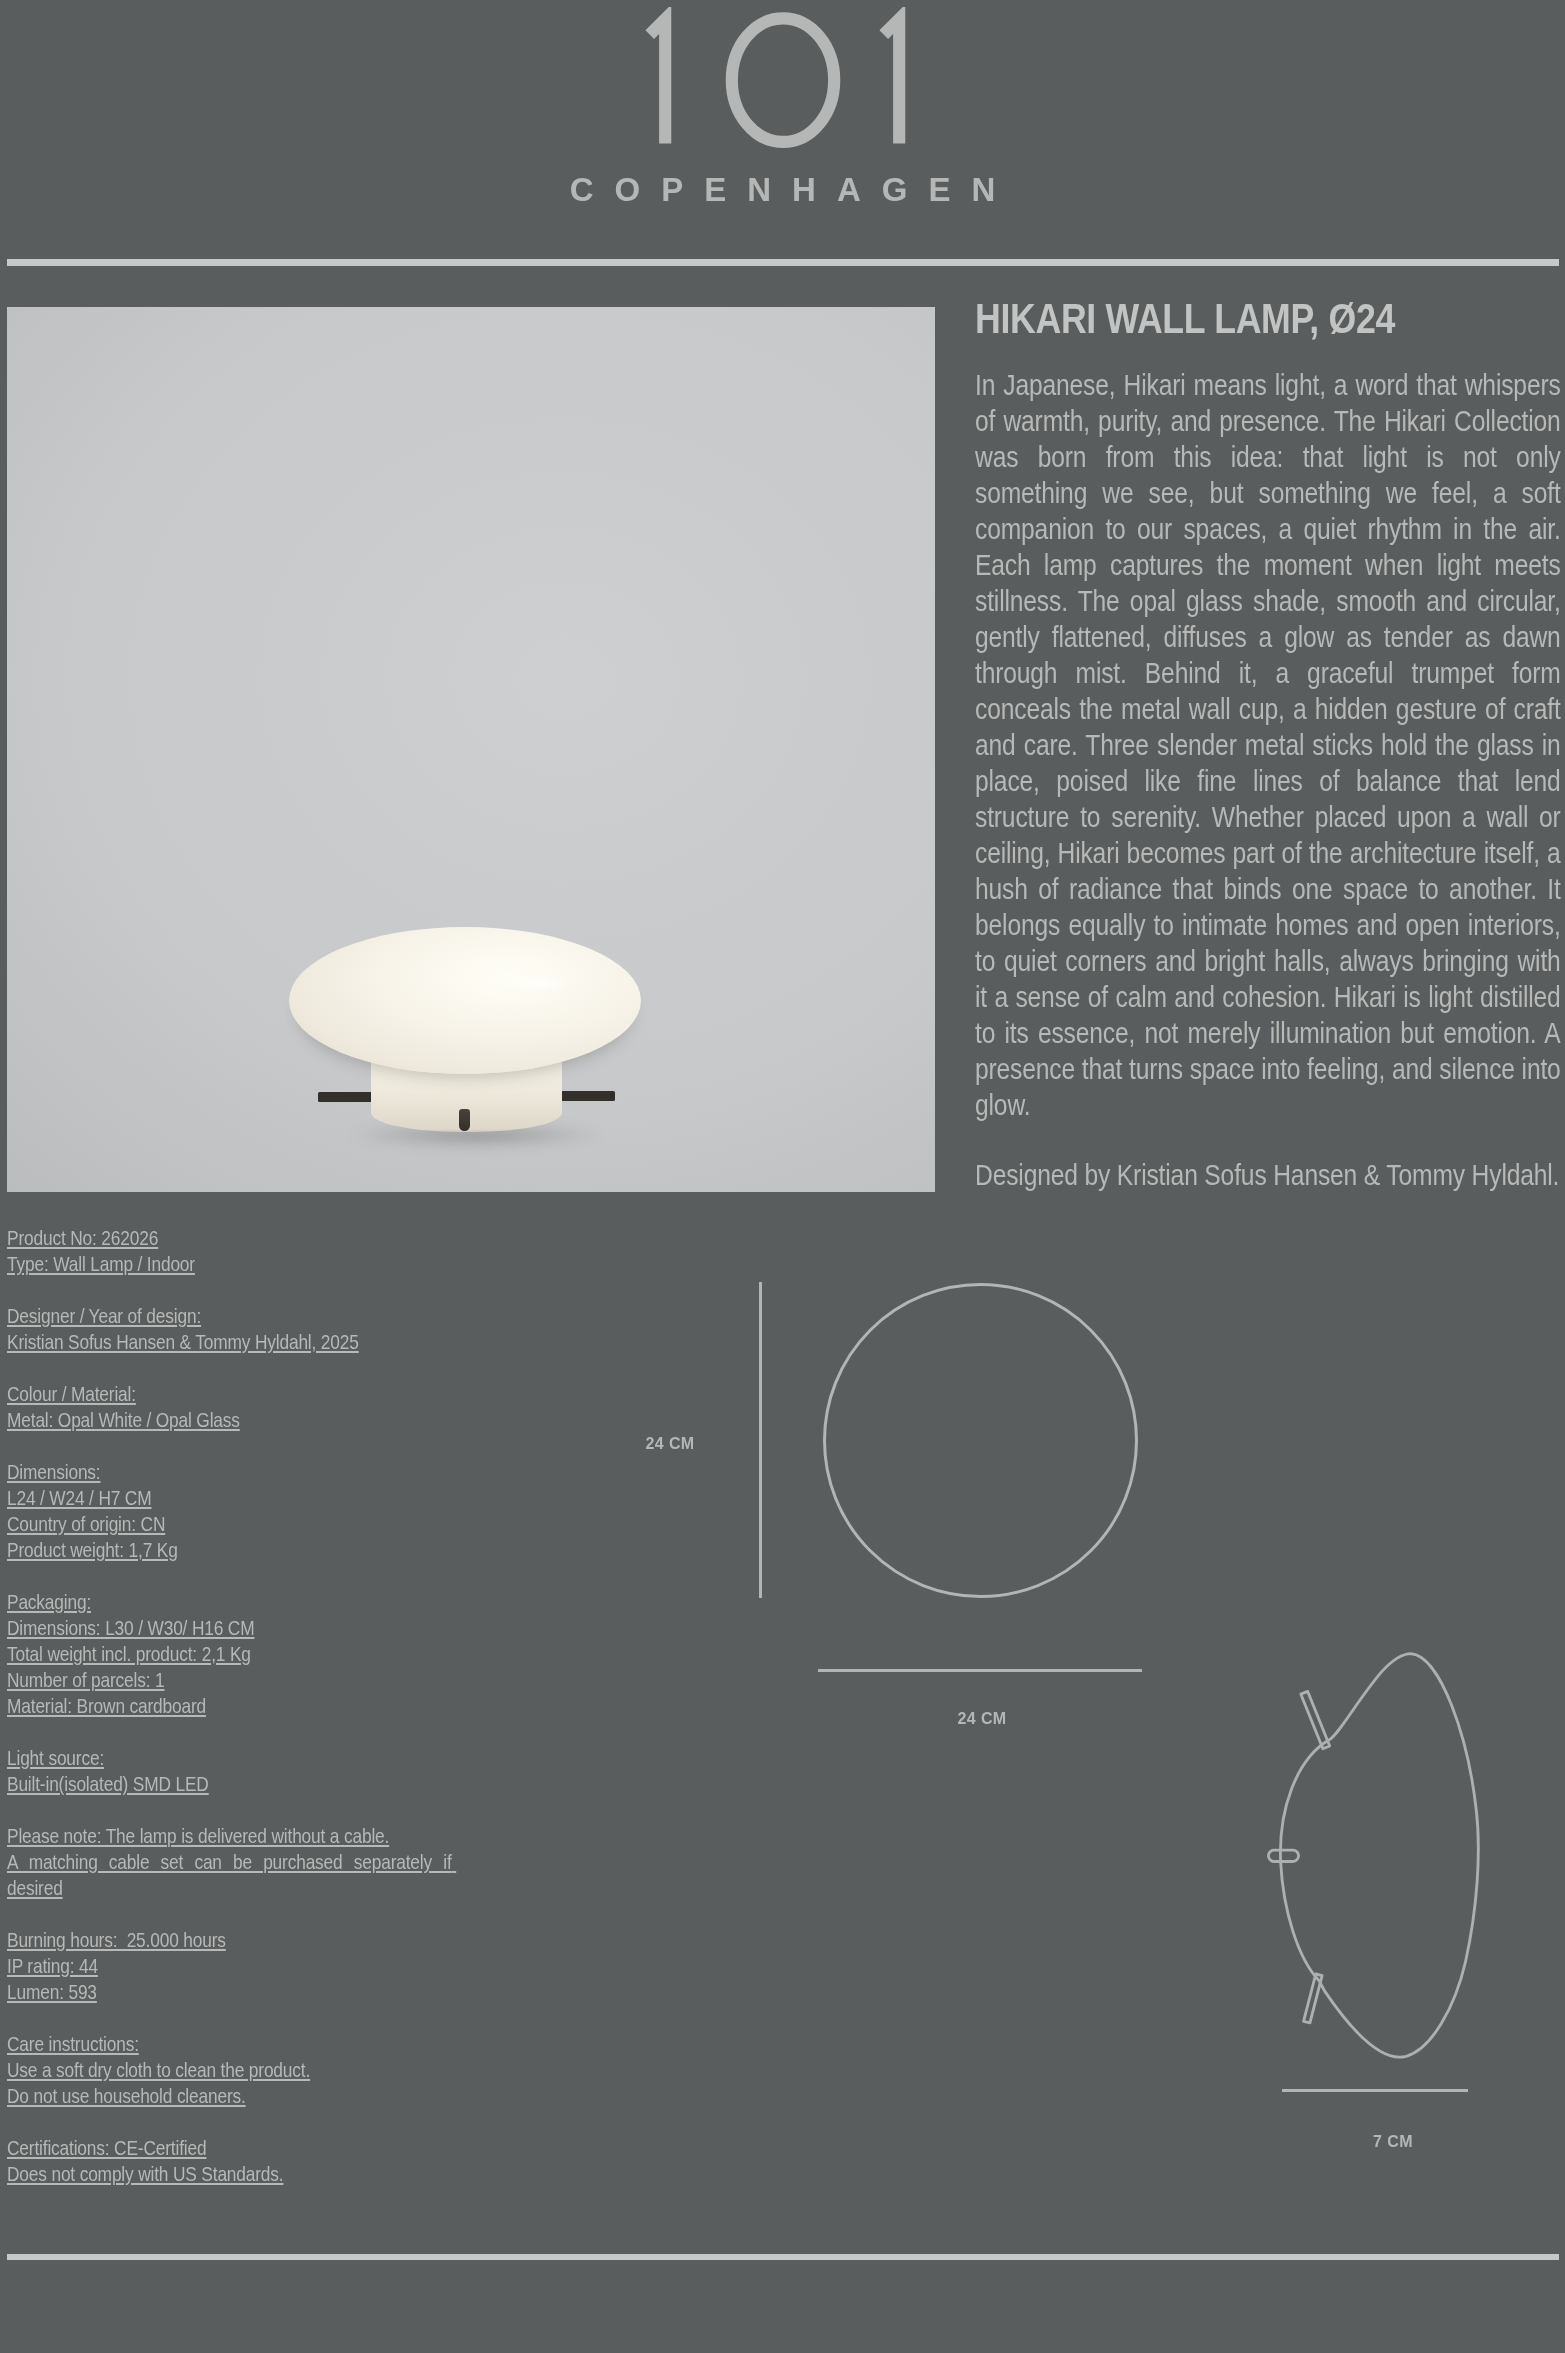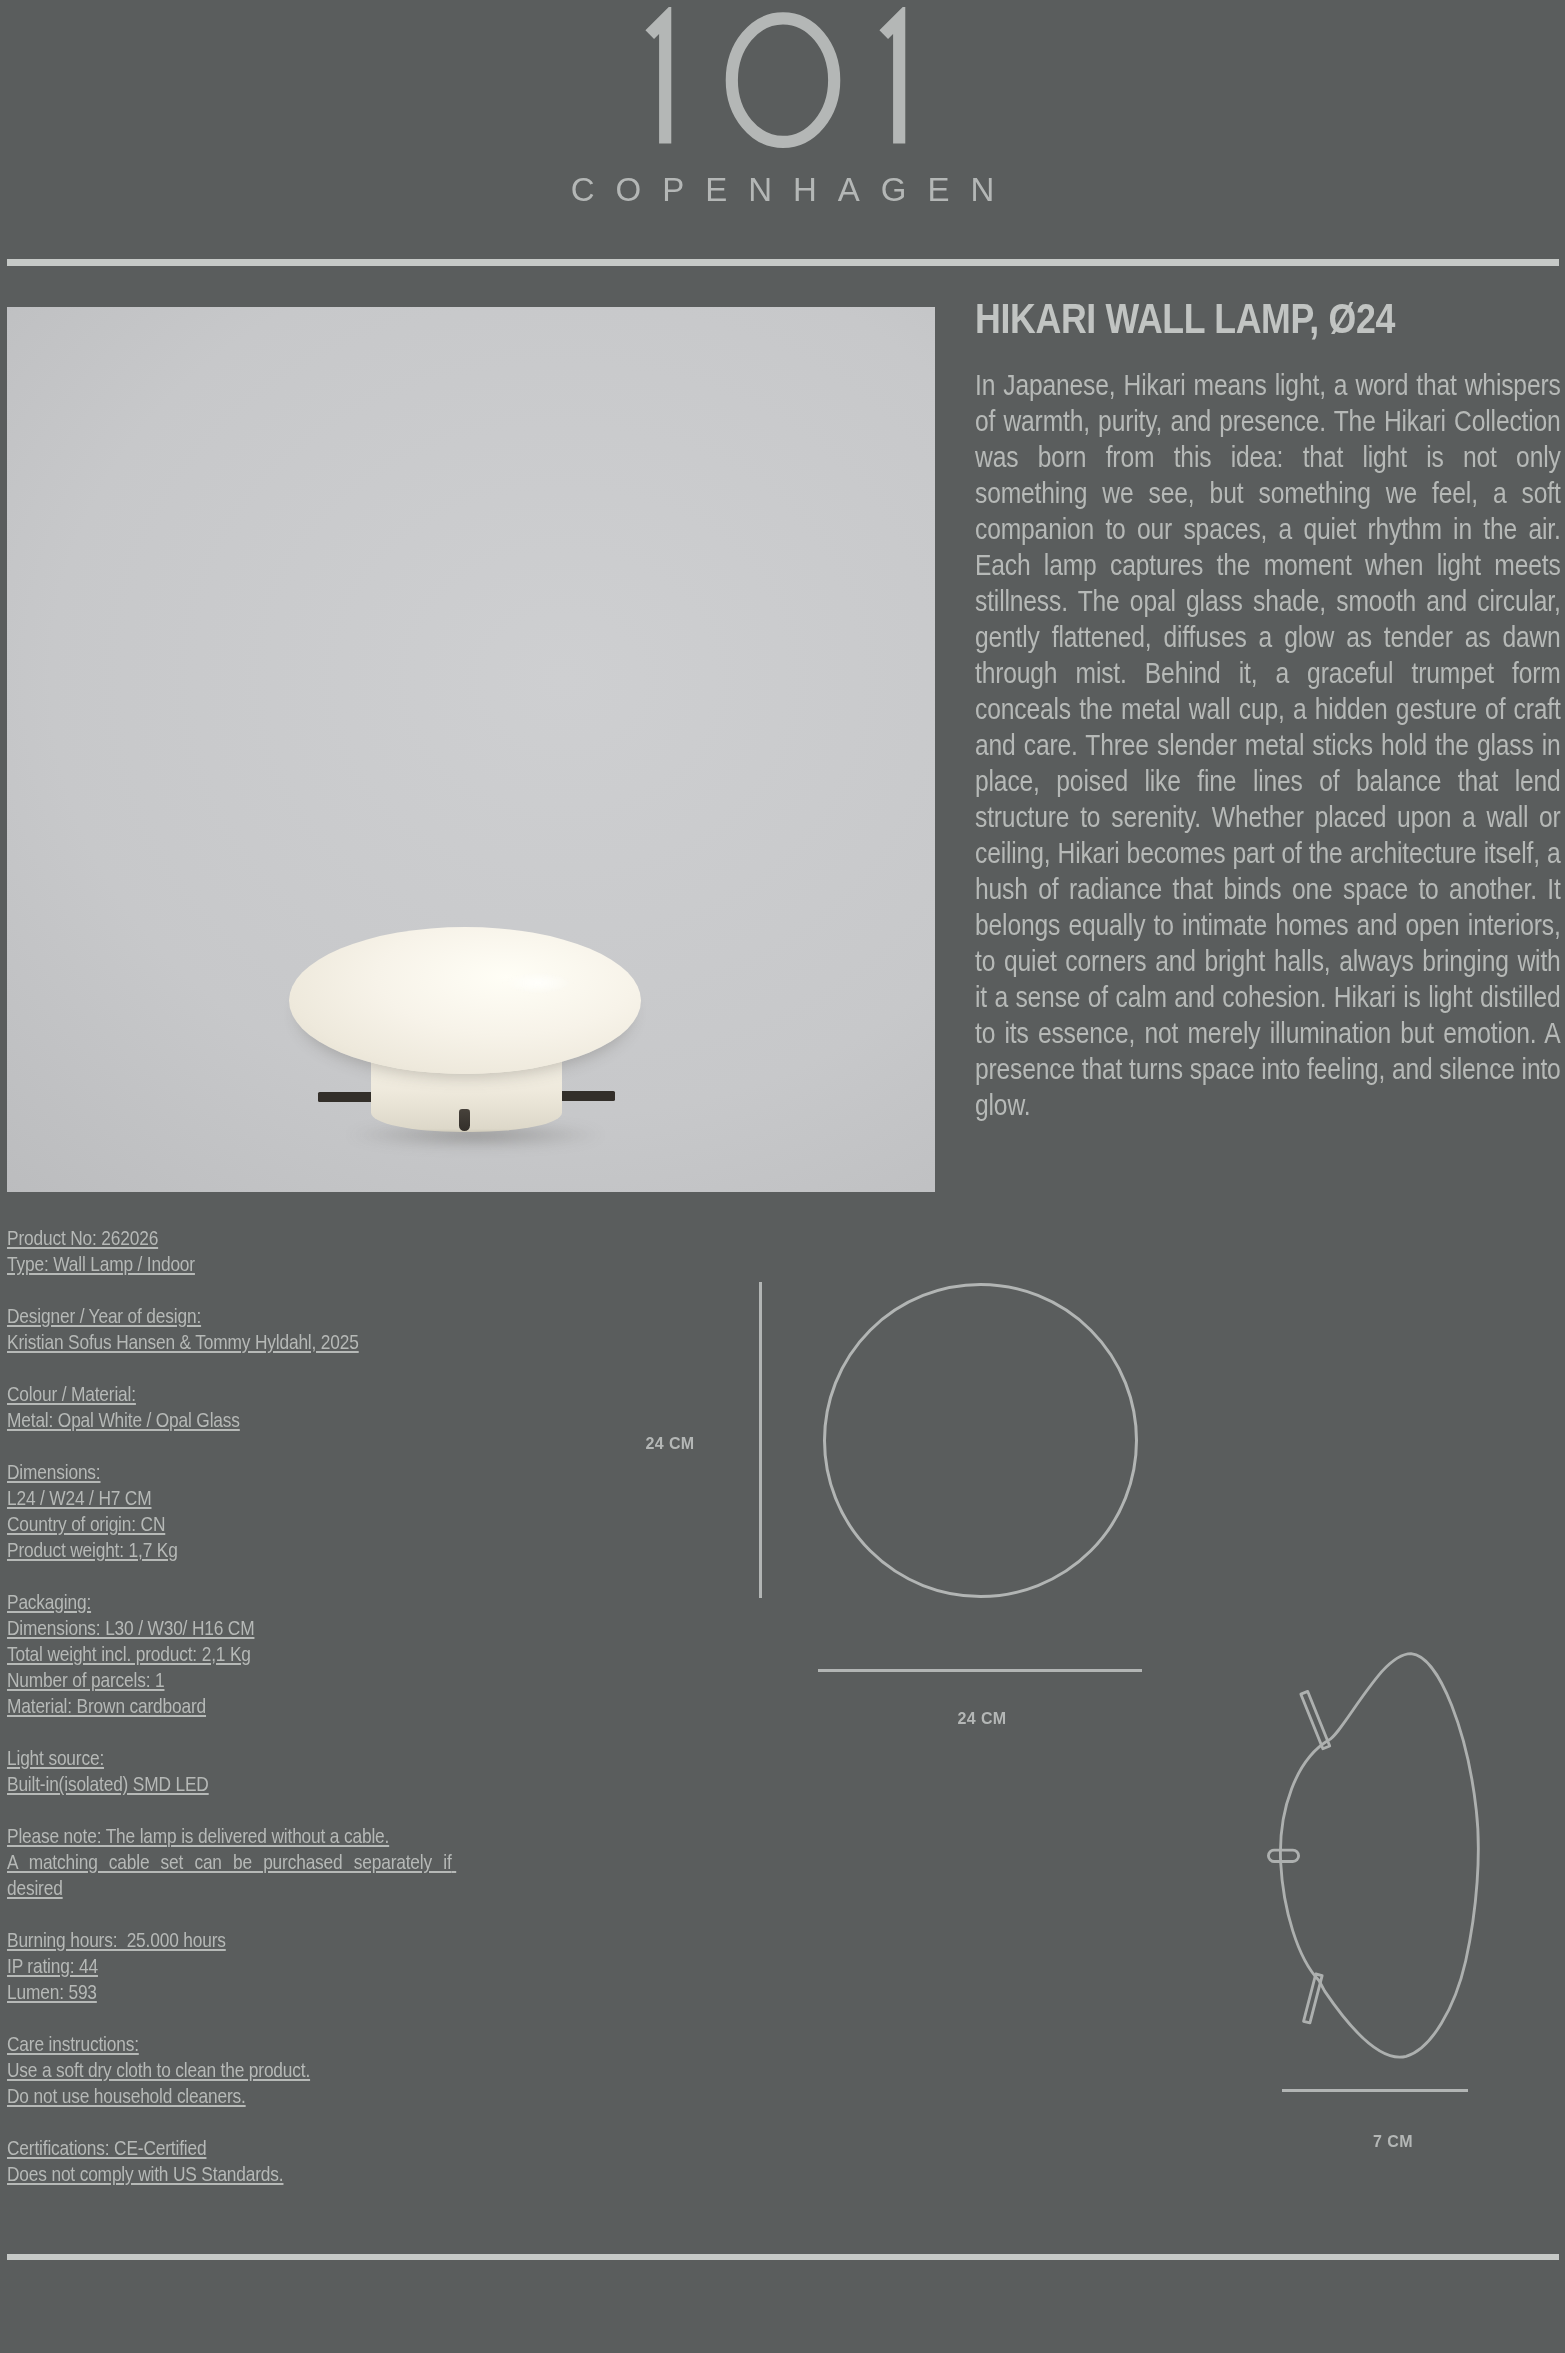--- a/index.html
+++ b/index.html
@@ -10,21 +10,21 @@
     color:#b6b9b7;
   }
   .abs { position:absolute; }
   
   .cx { transform:scaleX(0.85); transform-origin:0 0; }
 
   
   .logo-svg { left:636px; top:6.5px; }
   .wordmark {
     left:0; top:171px; width:1565px; text-align:center;
-    font-size:33px; font-weight:normal; letter-spacing:21px; text-indent:21px;
+    font-size:33px; font-weight:bold; letter-spacing:21px; text-indent:21px;
     color:#b4b7b6;
   }
   .rule { background:#c6c9c7; }
   .rule-top { left:6.5px; top:259px; width:1552px; height:6.5px; }
   .rule-bottom { left:6.5px; top:2254px; width:1552px; height:5.7px; }
 
   
   .photo {
     left:6.5px; top:307px; width:928px; height:885px;
     background: radial-gradient(ellipse 95% 85% at 60% 42%, #cecfd1 0%, #c7c8ca 58%, #b9babc 100%);
@@ -122,20 +122,23 @@
       <div class="abs shade-gloss"></div>
     </div>
     <div class="abs peg"></div>
   </div>
 
   <div class="abs col-right">
     <div class="cx title-inner">HIKARI WALL LAMP, Ø24</div>
     <div class="desc-wrap">
       <div class="cx desc-inner">In Japanese, Hikari means light, a word that whispers of warmth, purity, and presence. The Hikari Collection was born from this idea: that light is not only something we see, but something we feel, a soft companion to our spaces, a quiet rhythm in the air. Each lamp captures the moment when light meets stillness. The opal glass shade, smooth and circular, gently flattened, diffuses a glow as tender as dawn through mist. Behind it, a graceful trumpet form conceals the metal wall cup, a hidden gesture of craft and care. Three slender metal sticks hold the glass in place, poised like fine lines of balance that lend structure to serenity. Whether placed upon a wall or ceiling, Hikari becomes part of the architecture itself, a hush of radiance that binds one space to another. It belongs equally to intimate homes and open interiors, to quiet corners and bright halls, always bringing with it a sense of calm and cohesion. Hikari is light distilled to its essence, not merely illumination but emotion. A presence that turns space into feeling, and silence into glow.</div>
     </div>
+    <div class="designer-wrap">
+      <div class="cx designer-inner">Designed by Kristian Sofus Hansen &amp; Tommy Hyldahl.</div>
+    </div>
   </div>
 
   <div class="abs details">
     <div class="cx details-inner" id="details">
         <div class="dblock">
           <div class="dline">Product No: 262026</div>
           <div class="dline">Type: Wall Lamp / Indoor</div>
         </div>
         <div class="dblock">
           <div class="dline">Designer / Year of design:</div>

